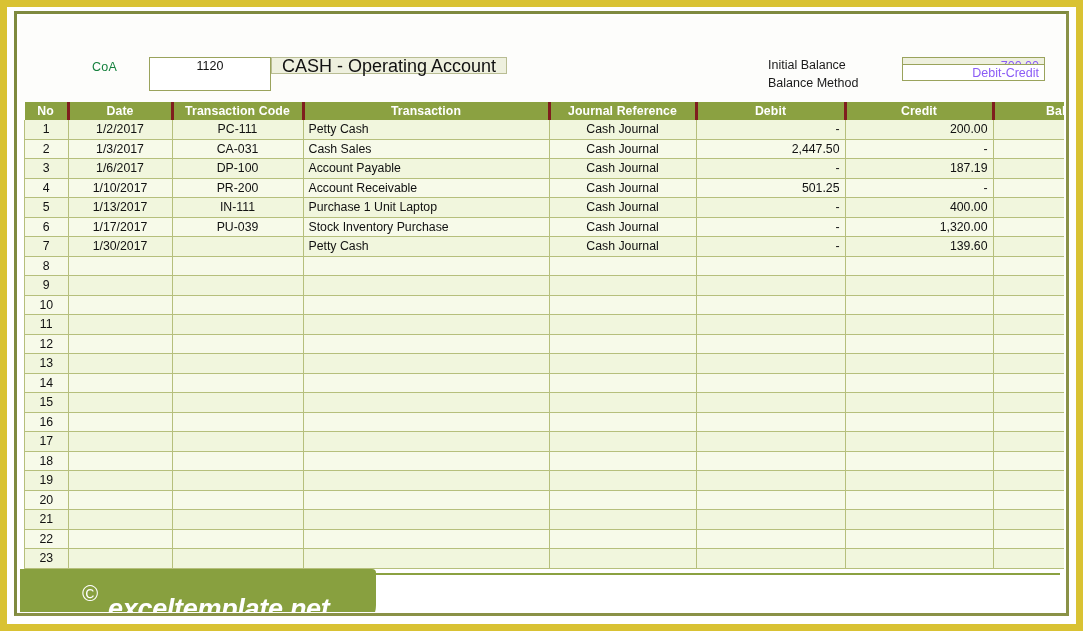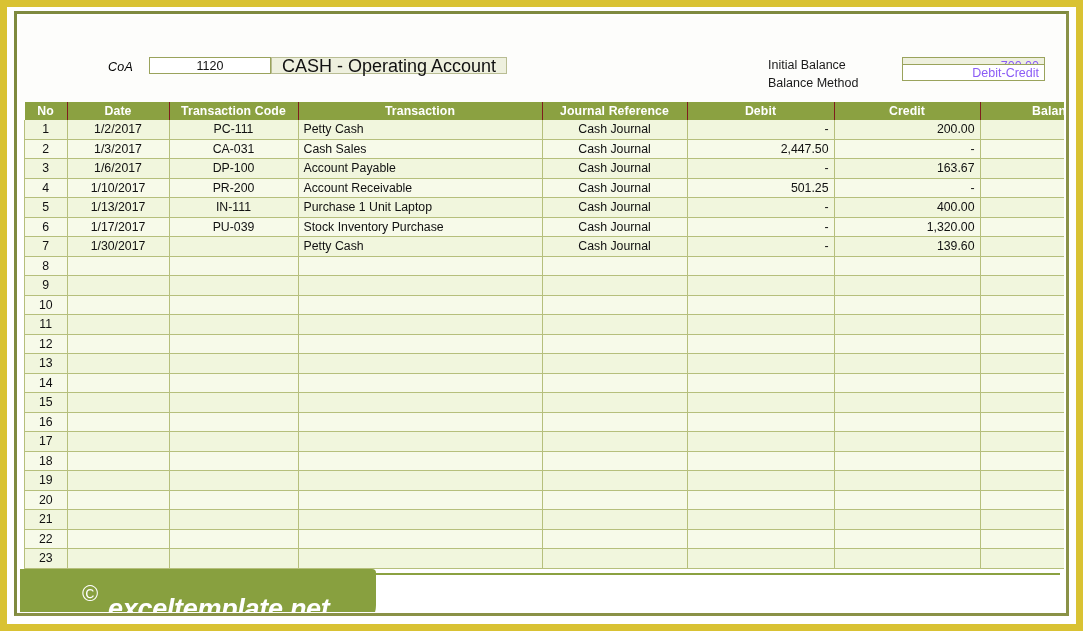--- a/index.html
+++ b/index.html
@@ -48,30 +48,29 @@
 
   
   .top-area {
     position: absolute;
     left: 0; top: 0;
     width: 1044px; height: 86px;
     background: #fdfdfb;
   }
   .coa-label {
     position: absolute;
-    left: 88px; top: 44px;
+    left: 72px; top: 44px;
     font-size: 12.5px;
-    color: #000000;
+    color: #15803d;
     letter-spacing: .2px;
-    font-style: italic;
   }
   .coa-code-box {
     position: absolute;
     left: 129px; top: 41px;
-    width: 122px; height: 17px;
+    width: 122px; height: 34px;
     background: #ffffff;
     border: 1px solid #9aa35c;
     box-sizing: border-box;
     text-align: center;
     font-size: 12.5px;
     color: #111;
     line-height: 16px;
   }
   .coa-name-box {
     position: absolute;
@@ -125,21 +124,21 @@
     color: #ffffff;
     font-weight: bold;
     font-size: 12.3px;
     height: 18px;
     padding: 0 4px;
     text-align: center;
     border: none;
     letter-spacing: .1px;
   }
   table.ledger thead th.sep {
-    border-right: 1px solid #7f1d1d;
+    border-right: 3px solid #7f1d1d;
   }
   table.ledger tbody td {
     height: 18.5px;
     padding: 0 5px;
     border-right: 1px solid #b6bf7c;
     border-bottom: 1px solid #b6bf7c;
     overflow: hidden;
     white-space: nowrap;
   }
   table.ledger tbody tr td:first-child {
@@ -264,21 +263,21 @@
               <td class="c-credit">-</td>
               <td class="c-bal">2,947.50</td>
             </tr>
             <tr class="odd">
               <td class="c-no">3</td>
               <td class="c-date">1/6/2017</td>
               <td class="c-code">DP-100</td>
               <td class="c-desc">Account Payable</td>
               <td class="c-ref">Cash Journal</td>
               <td class="c-debit">-</td>
-              <td class="c-credit">163.67</td>
+              <td class="c-credit">187.19</td>
               <td class="c-bal">2,682.50</td>
             </tr>
             <tr class="even">
               <td class="c-no">4</td>
               <td class="c-date">1/10/2017</td>
               <td class="c-code">PR-200</td>
               <td class="c-desc">Account Receivable</td>
               <td class="c-ref">Cash Journal</td>
               <td class="c-debit">501.25</td>
               <td class="c-credit">-</td>

